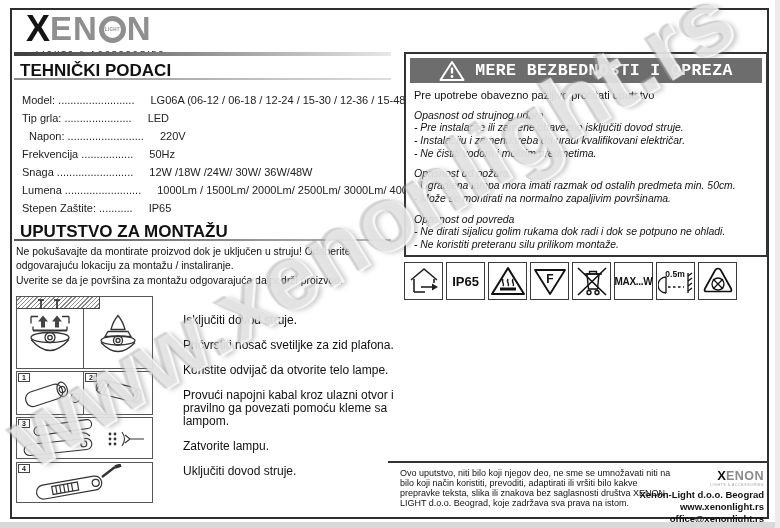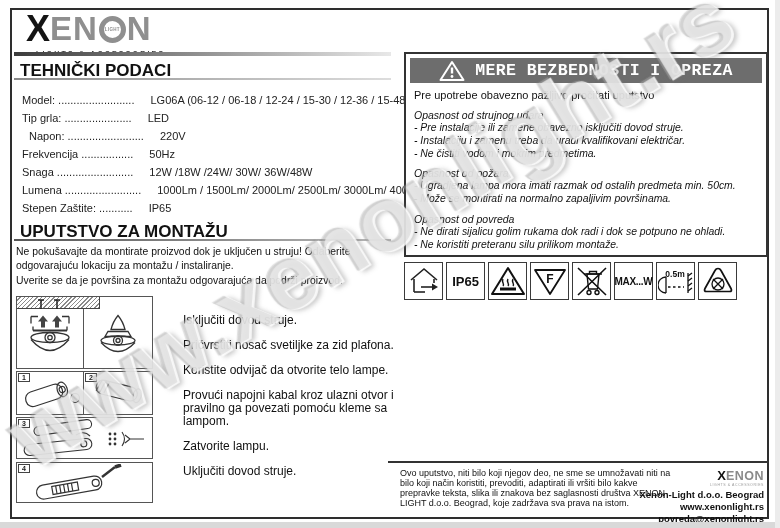--- a/index.html
+++ b/index.html
@@ -328,20 +328,20 @@
   <div class="footer-rule"></div>
   <div class="disclaimer">Ovo uputstvo, niti bilo koji njegov deo, ne sme se umnožavati niti na bilo koji način koristiti, prevoditi, adaptirati ili vršiti bilo kakve prepravke teksta, slika ili znakova bez saglasnosti društva XENON-LIGHT d.o.o. Beograd, koje zadržava sva prava na istom.</div>
   <div class="footer-right">
     <div class="flogo-row">
       <span class="flogo-x">X</span>
       <span class="flogo-enon">ENON</span>
     </div>
     <div class="flogo-tag">LIGHTS &amp; ACCESSORIES</div>
     <div class="contact">Xenon-Light d.o.o. Beograd</div>
     <div class="contact" style="margin-top:0;">www.xenonlight.rs</div>
-    <div class="contact" style="margin-top:0;">povreda@xenonlight.rs</div>
+    <div class="contact" style="margin-top:0;">office@xenonlight.rs</div>
   </div>
 
   <div class="watermark">www.xenonlight.rs</div>
 
   <div class="scan-strip-bottom"></div>
   <div class="scan-strip-right"></div>
 </div>
 
 </body></html>

